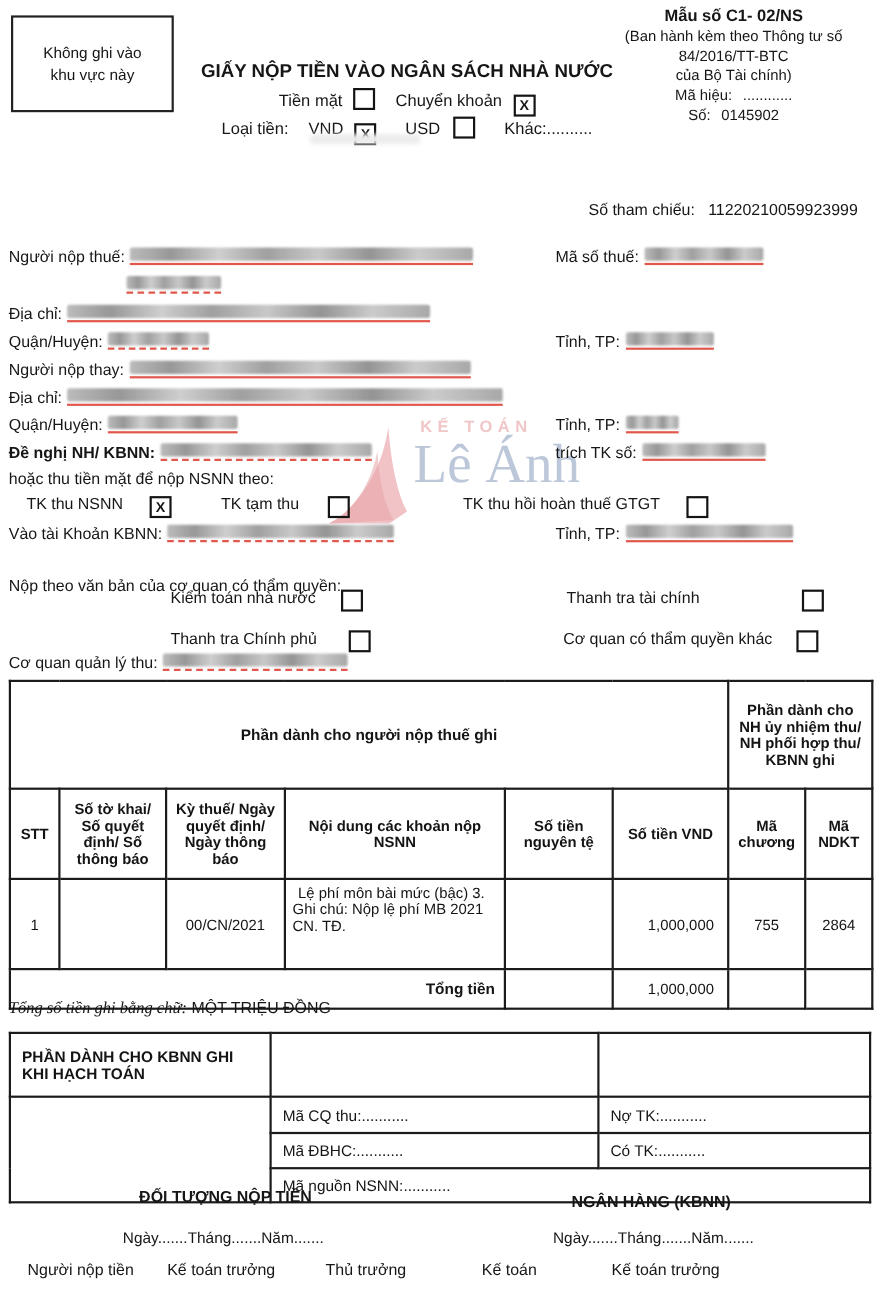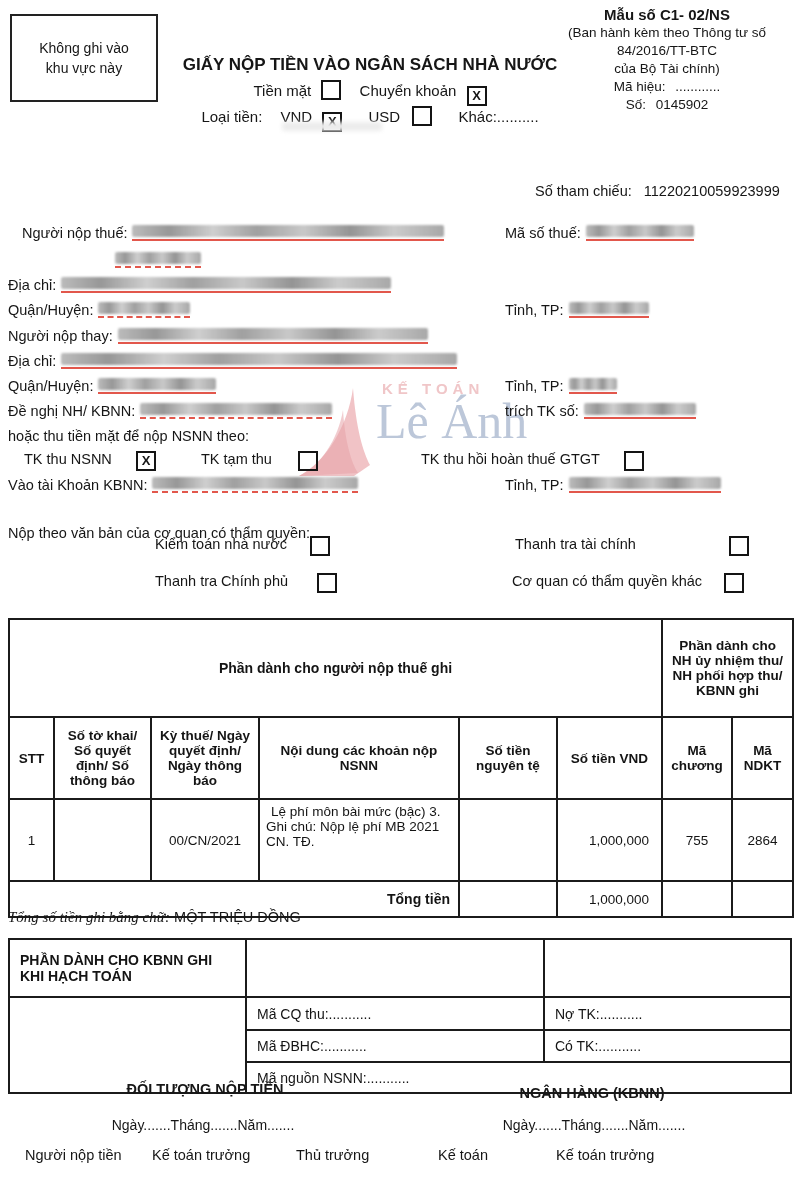--- a/index.html
+++ b/index.html
@@ -82,21 +82,21 @@
     </div>
   </div>
 
   <div class="abs" style="left:282px; top:122px; width:100px; height:9px; background:#ececec; filter:blur(2px); border-radius:3px;"></div>
 
   <div class="abs lbl" style="left:535px; top:183px;">
     <span>Số tham chiếu:</span>
     <span style="margin-left:8px;">11220210059923999</span>
   </div>
 
-  <div class="abs lbl" style="left:22px; top:225px;">
+  <div class="abs lbl" style="left:8px; top:225px;">
     <span>Người nộp thuế:</span><span class="redact" style="width:312px;"><span class="bar"></span></span>
   </div>
   <div class="abs lbl" style="left:505px; top:225px;">
     <span>Mã số thuế:</span><span class="redact" style="width:108px;"><span class="bar"></span></span>
   </div>
   <div class="abs" style="left:115px; top:251px;">
     <span class="redact dash" style="width:86px; margin-left:0;"><span class="bar"></span></span>
   </div>
   <div class="abs lbl" style="left:8px; top:277px;">
     <span>Địa chỉ:</span><span class="redact" style="width:330px;"><span class="bar"></span></span>
@@ -112,21 +112,21 @@
   </div>
   <div class="abs lbl" style="left:8px; top:353px;">
     <span>Địa chỉ:</span><span class="redact" style="width:396px;"><span class="bar"></span></span>
   </div>
   <div class="abs lbl" style="left:8px; top:378px;">
     <span>Quận/Huyện:</span><span class="redact" style="width:118px;"><span class="bar"></span></span>
   </div>
   <div class="abs lbl" style="left:505px; top:378px;">
     <span>Tỉnh, TP:</span><span class="redact" style="width:48px;"><span class="bar"></span></span>
   </div>
-  <div class="abs lbl" style="left:8px; top:403px;">
+  <div class="abs lbl" style="left:8px; top:403px;font-weight:bold;">
     <span>Đề nghị NH/ KBNN:</span><span class="redact dash" style="width:192px;"><span class="bar"></span></span>
   </div>
   <div class="abs lbl" style="left:505px; top:403px;">
     <span>trích TK số:</span><span class="redact" style="width:112px;"><span class="bar"></span></span>
   </div>
   <div class="abs lbl" style="left:8px; top:428px;">hoặc thu tiền mặt để nộp NSNN theo:</div>
 
   <div class="abs lbl" style="left:0; top:451px; width:716px; height:24px;margin-left:16px;">
     <span class="abs" style="left:8px;">TK thu NSNN</span>
     <span class="cb abs" style="left:120px; top:0;"><span>X</span></span>
@@ -148,20 +148,23 @@
     <span class="abs" style="left:155px;">Kiểm toán nhà nước</span>
     <span class="cb abs" style="left:310px; top:0;"><span></span></span>
     <span class="abs" style="left:515px;">Thanh tra tài chính</span>
     <span class="cb abs" style="left:729px; top:0;"><span></span></span>
   </div>
   <div class="abs lbl" style="left:0; top:573px; width:800px; height:24px;">
     <span class="abs" style="left:155px;">Thanh tra Chính phủ</span>
     <span class="cb abs" style="left:317px; top:0;"><span></span></span>
     <span class="abs" style="left:512px;">Cơ quan có thẩm quyền khác</span>
     <span class="cb abs" style="left:724px; top:0;"><span></span></span>
+  </div>
+  <div class="abs lbl" style="left:8px; top:594px;">
+    <span>Cơ quan quản lý thu:</span><span class="redact dash" style="width:168px;"><span class="bar"></span></span>
   </div>
 
   <table class="main-table abs" style="left:8px; top:618px; width:784px;">
     <colgroup>
       <col style="width:45px">
         <col style="width:97px">
         <col style="width:108px">
         <col style="width:200px">
       <col style="width:98px">
         <col style="width:105px">

